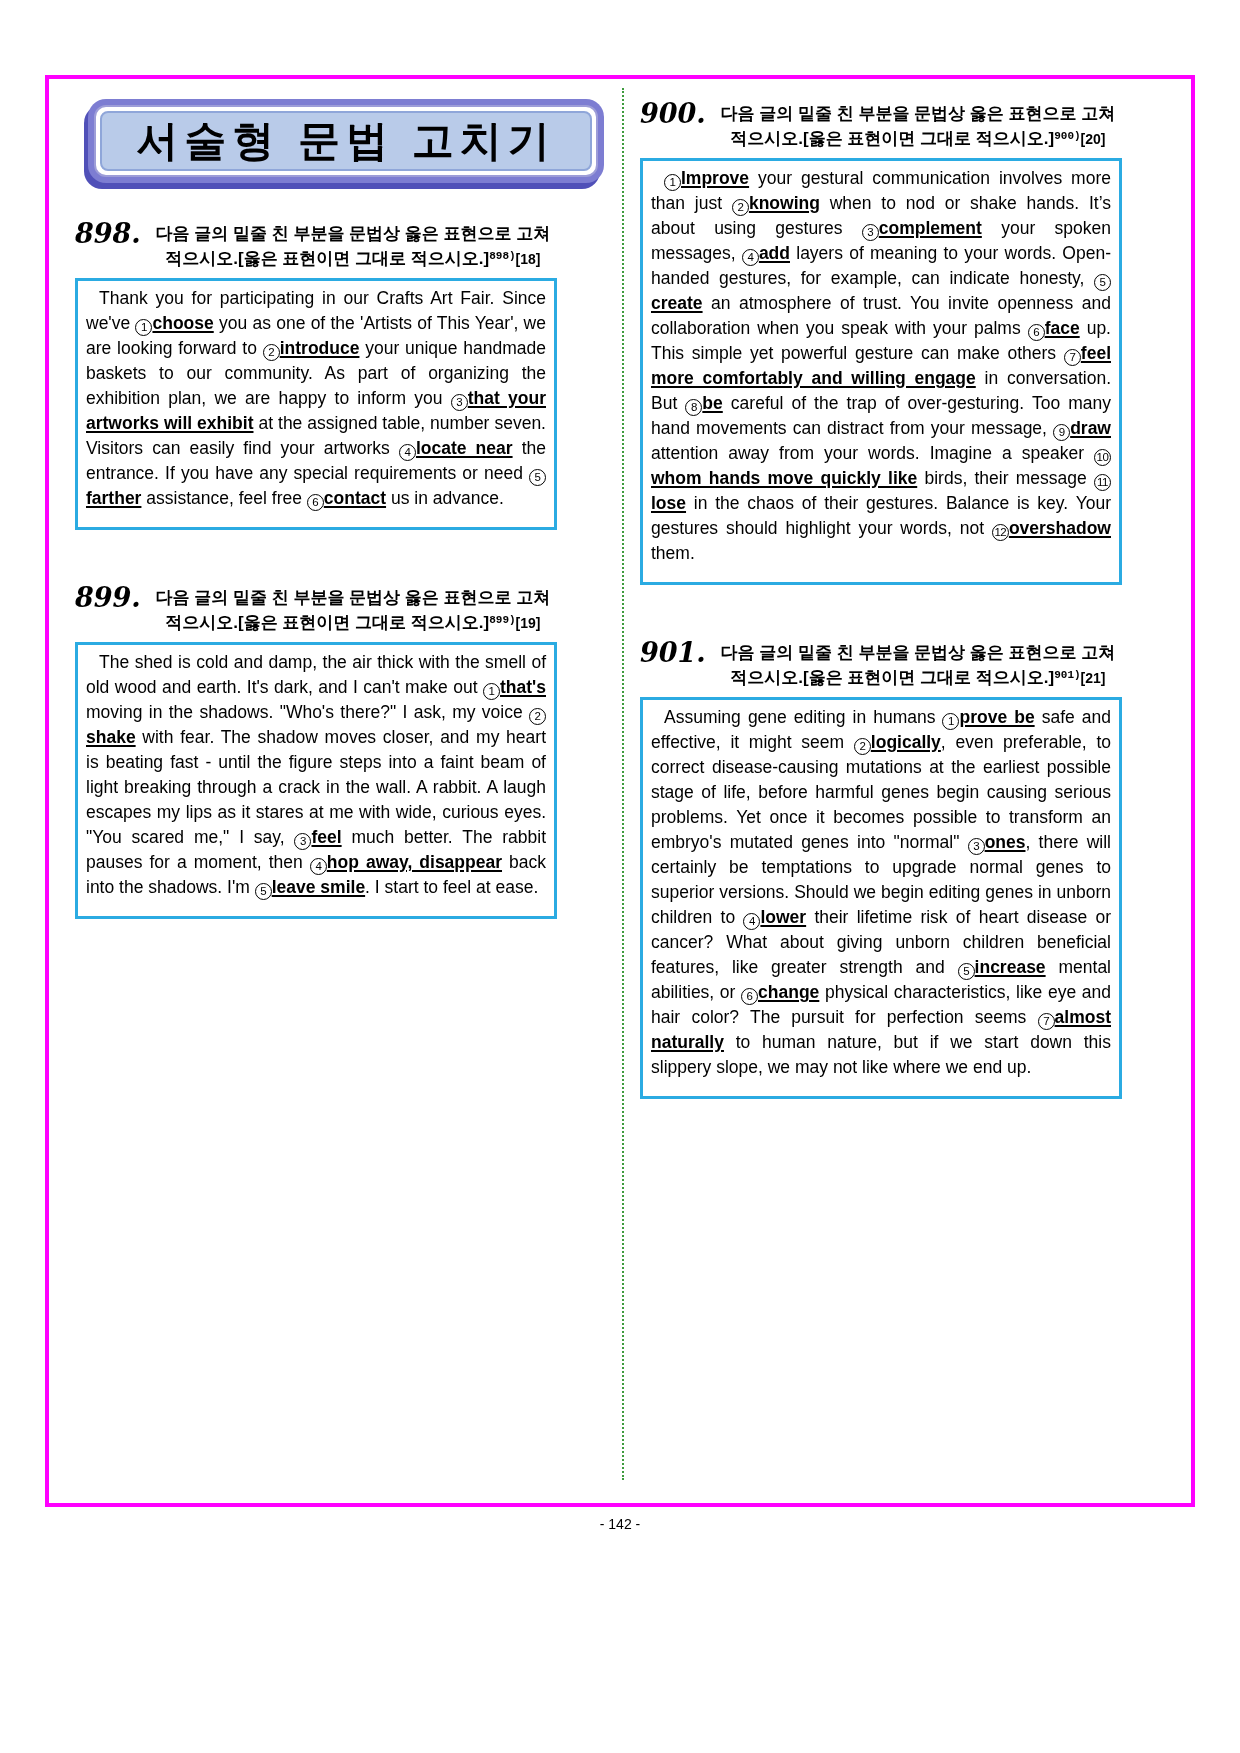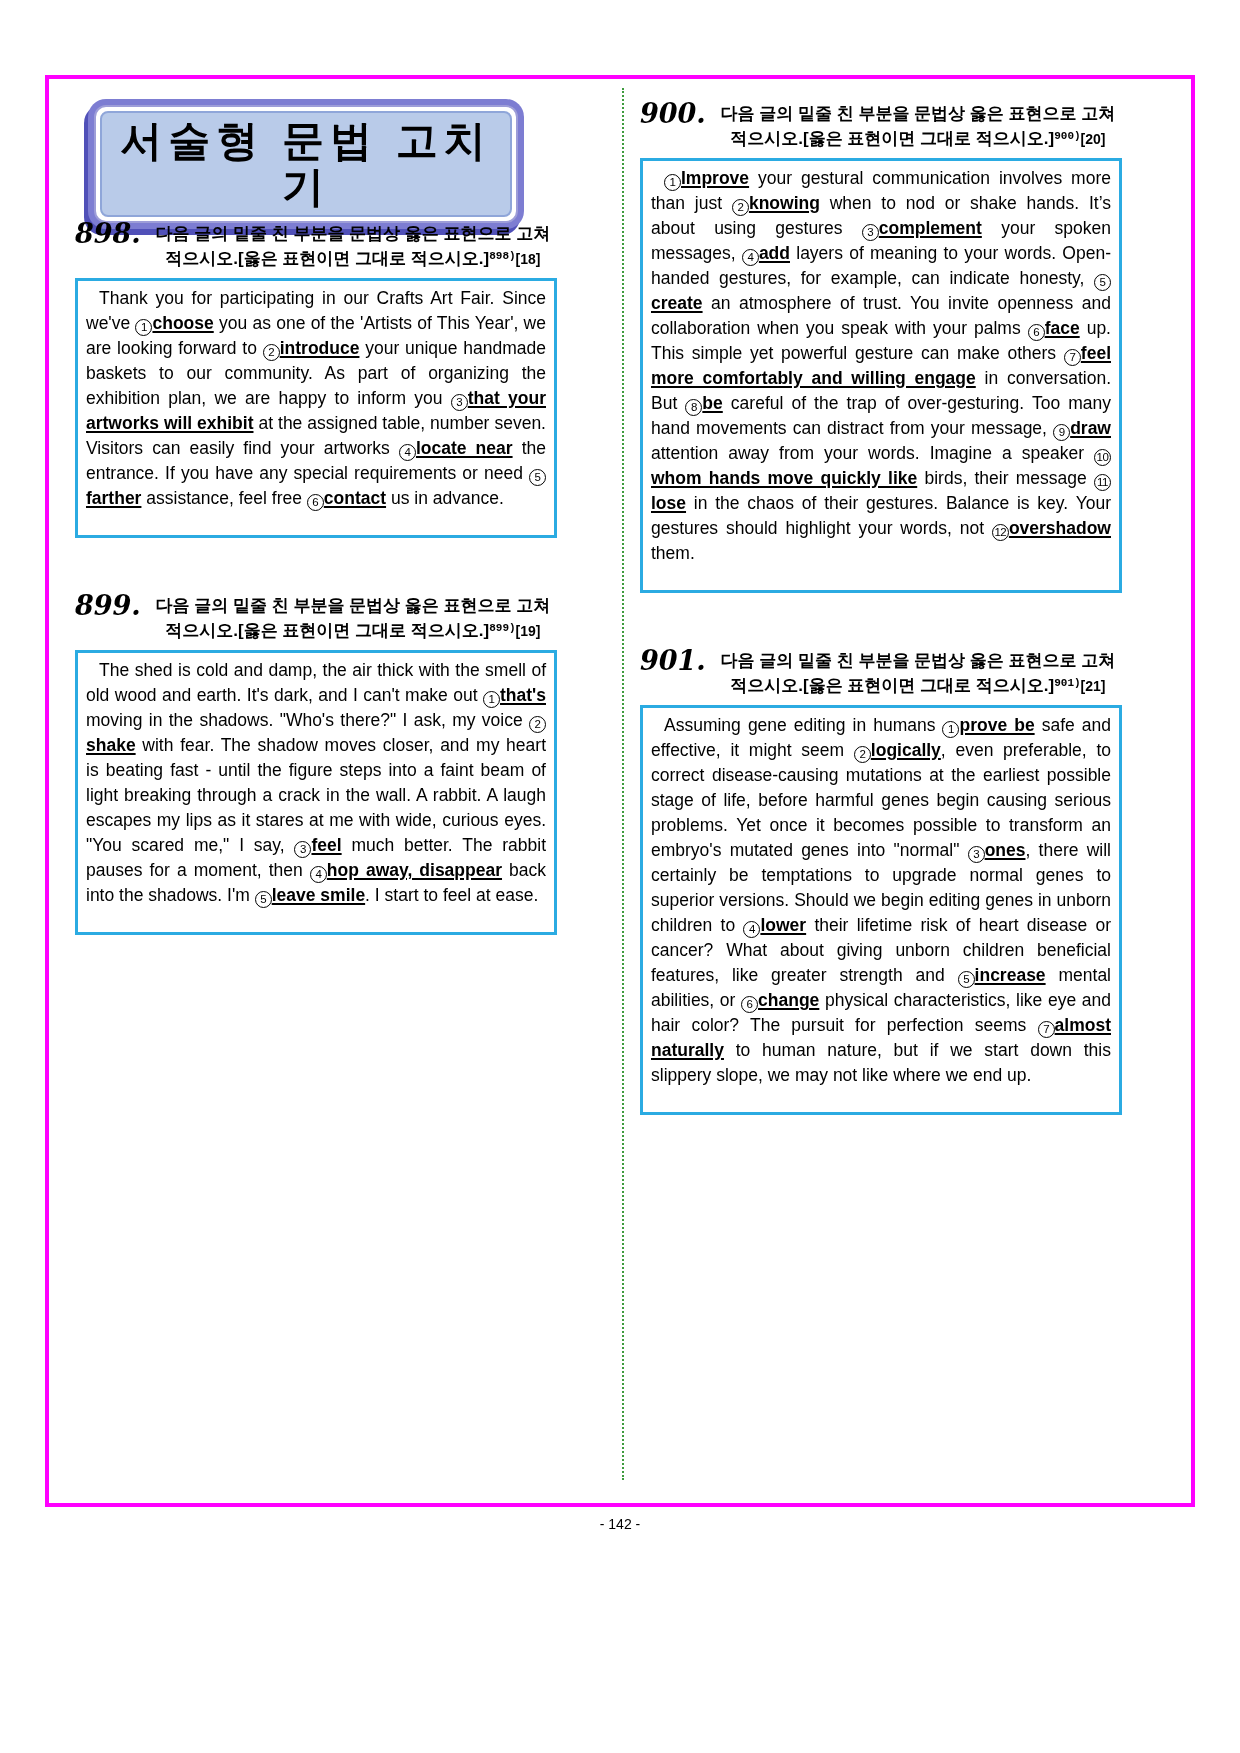--- a/index.html
+++ b/index.html
@@ -8,41 +8,41 @@
     font-family:"Liberation Sans", sans-serif; color:#000; overflow:hidden;
   }
   .frame {
     position:absolute; left:45px; top:75px; width:1150px; height:1432px;
     border:4px solid #ff00ff; box-sizing:border-box;
   }
   .divider {
     position:absolute; left:622px; top:88px; height:1392px; width:0;
     border-left:2px dotted #3e9b3e;
   }
-  .title-wrap { position:absolute; left:88px; top:99px; width:436px; }
+  .title-wrap { position:absolute; left:88px; top:99px; width:516px; }
   .title-outer { background:#7d7dd2; border-radius:18px; padding:6px; box-shadow:-4px 6px 0 #5050b8; }
   .title-mid   { background:#ffffff; border:2px solid #9d9dd8; border-radius:12px; padding:4px; }
   .title-inner { background:#b9cbe9; border:2px solid #8fa6d9; border-radius:8px; text-align:center; padding:5px 4px; }
   .title-text  { font-size:42px; font-weight:bold; letter-spacing:6px; line-height:1.1; }
 
   .col { position:absolute; width:482px; }
   .col-left  { left:75px;  top:222px; }
   .col-right { left:640px; top:102px; }
 
   .q-header { display:flex; align-items:flex-start; margin-bottom:7px;text-align:center; }
   .q-num {
     font-family:"DejaVu Serif", serif; font-style:italic; font-weight:bold;
     font-size:27px; line-height:24px; margin-right:8px; white-space:nowrap;
   }
   .q-inst { font-weight:bold; font-size:17px; line-height:23px; }
   .q-foot { font-size:11px; vertical-align:5px;font-family:Liberation Mono, monospace; }
   .q-tag  { font-size:14px; }
 
   .passage {
-    border:3px solid #2babe2; padding:5px 8px 24px 8px; margin-bottom:56px;
+    border:3px solid #2babe2; padding:5px 8px 16px 8px; margin-bottom:56px;
     font-size:17.5px; line-height:25px; text-align:justify; text-indent:13px;
   }
   .ul {
     font-weight:bold; text-decoration:underline;
     text-decoration-thickness:2px; text-underline-offset:2px;
   }
   .circ {
     display:inline-block; width:17px; height:17px; box-sizing:border-box;
     border:1px solid #000; border-radius:50%;
     font-size:11.5px; line-height:15px; text-align:center; text-indent:0;

